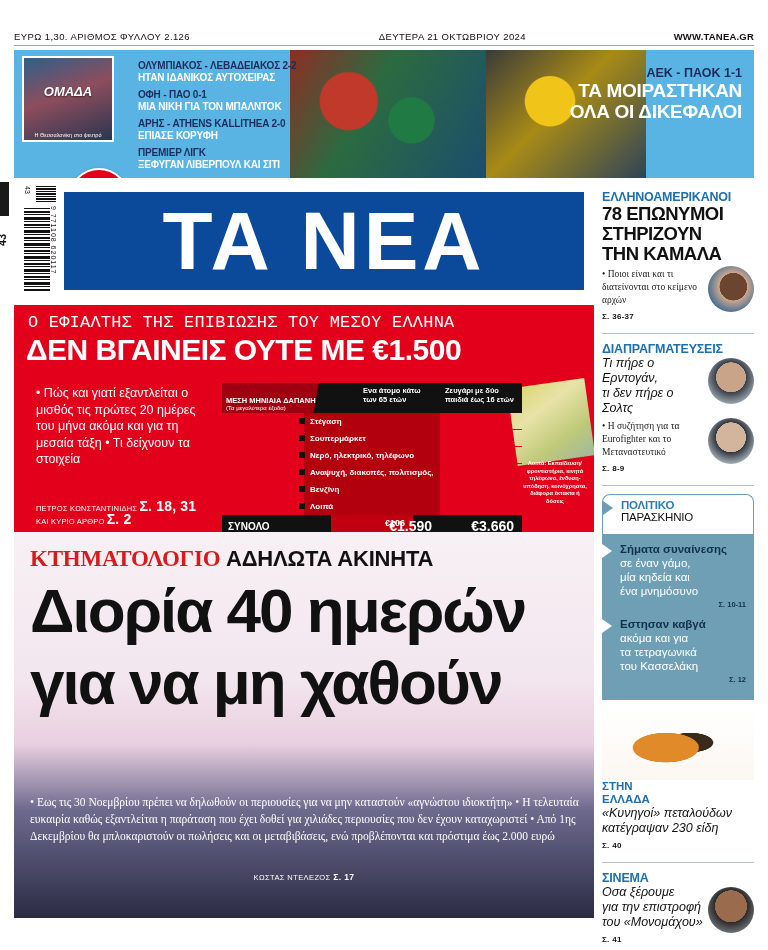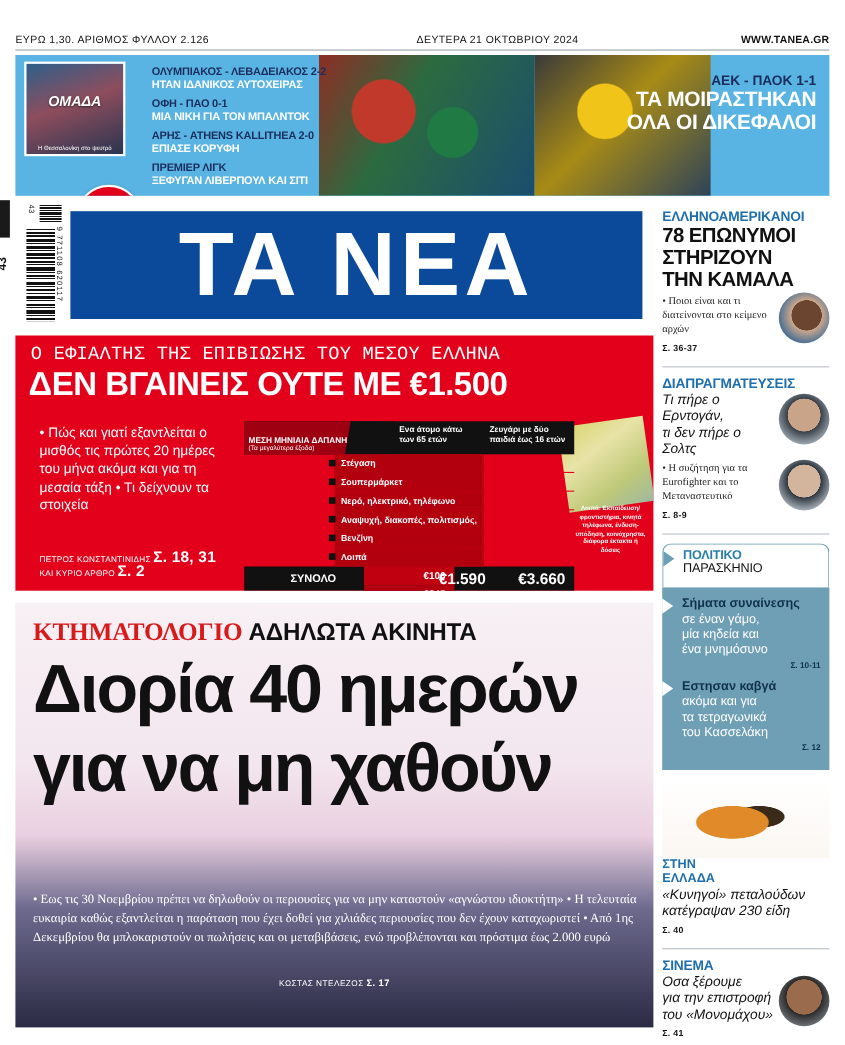--- a/index.html
+++ b/index.html
@@ -136,37 +136,37 @@
   .tbl .thead .c1, .tbl .thead .c2 { width: 82px; padding: 3px 5px; font-size: 7.5px; font-weight:bold;
       text-align: left; line-height: 9px;}
   .tbl .row { display:flex; height: 17px; align-items:center; border-bottom: 1px solid #e2001a; flex-direction: column;}
   .tbl .row .c0 { width: 136px; padding-left: 6px; font-size: 8px; font-weight:bold; color:#fff;
       background:#b3000f; height:17px; line-height:17px; position:relative;}
   .tbl .row .c0:before { content:""; position:absolute; left:-5px; top:5px; width:6px; height:6px;
       background:#111;}
   .tbl .row .c1, .tbl .row .c2 { width: 82px; text-align:right; padding-right: 8px;
       font-size: 9px; font-weight:bold; color:#fff; background:#c00010; height:17px; line-height:17px;}
   .tbl .row .c2 { background:#b3000f; }
-  .tbl .total { display:flex; height: 22px; align-items:center; background:#111;padding-left:36px;}
+  .tbl .total { display:flex; height: 22px; align-items:center; background:#111;}
   .tbl .total .c0 { width: 136px; padding-left: 6px; font-size: 10px; font-weight:bold; color:#fff;}
   .tbl .total .c1, .tbl .total .c2 { width: 82px; text-align:right; padding-right: 8px;
       font-size: 14px; font-weight:bold; color:#fff;}
   .note-extra {
     position:absolute; left: 508px; top: 155px; width: 66px;
     font-size: 5.6px; color:#fff; font-weight:bold; text-align:center; line-height: 7.5px;
   }
   .money-img {
     position:absolute; left: 498px; top: 78px; width: 78px; height: 78px;
     background: linear-gradient(150deg,#d8d46a 0%, #e8e3a8 35%, #bfc978 70%, #9fb9a0 100%);
     transform: rotate(-8deg);
   }
 
   
   .mainstory {
-    position:absolute; left: 14px; top: 548px; width: 580px; height: 386px;
+    position:absolute; left: 14px; top: 532px; width: 580px; height: 386px;
     background: linear-gradient(180deg,#f7f0f4 0%, #f3e6ee 38%, #e9cfe0 55%, #6d6a8e 72%, #2b2b44 100%);
     overflow:hidden;
     padding-left:28px;
   }
   .mainstory .kicker {
     position:absolute; left: 16px; top: 14px; font-size: 23px; font-weight:bold;
     font-family: "Liberation Serif", serif; color:#d71b1b; letter-spacing: -.2px;
   }
   .mainstory .kicker span.blk { color:#111; font-family:"Liberation Sans",sans-serif; font-weight:bold; font-size:22px;}
   .mainstory .h1 {

